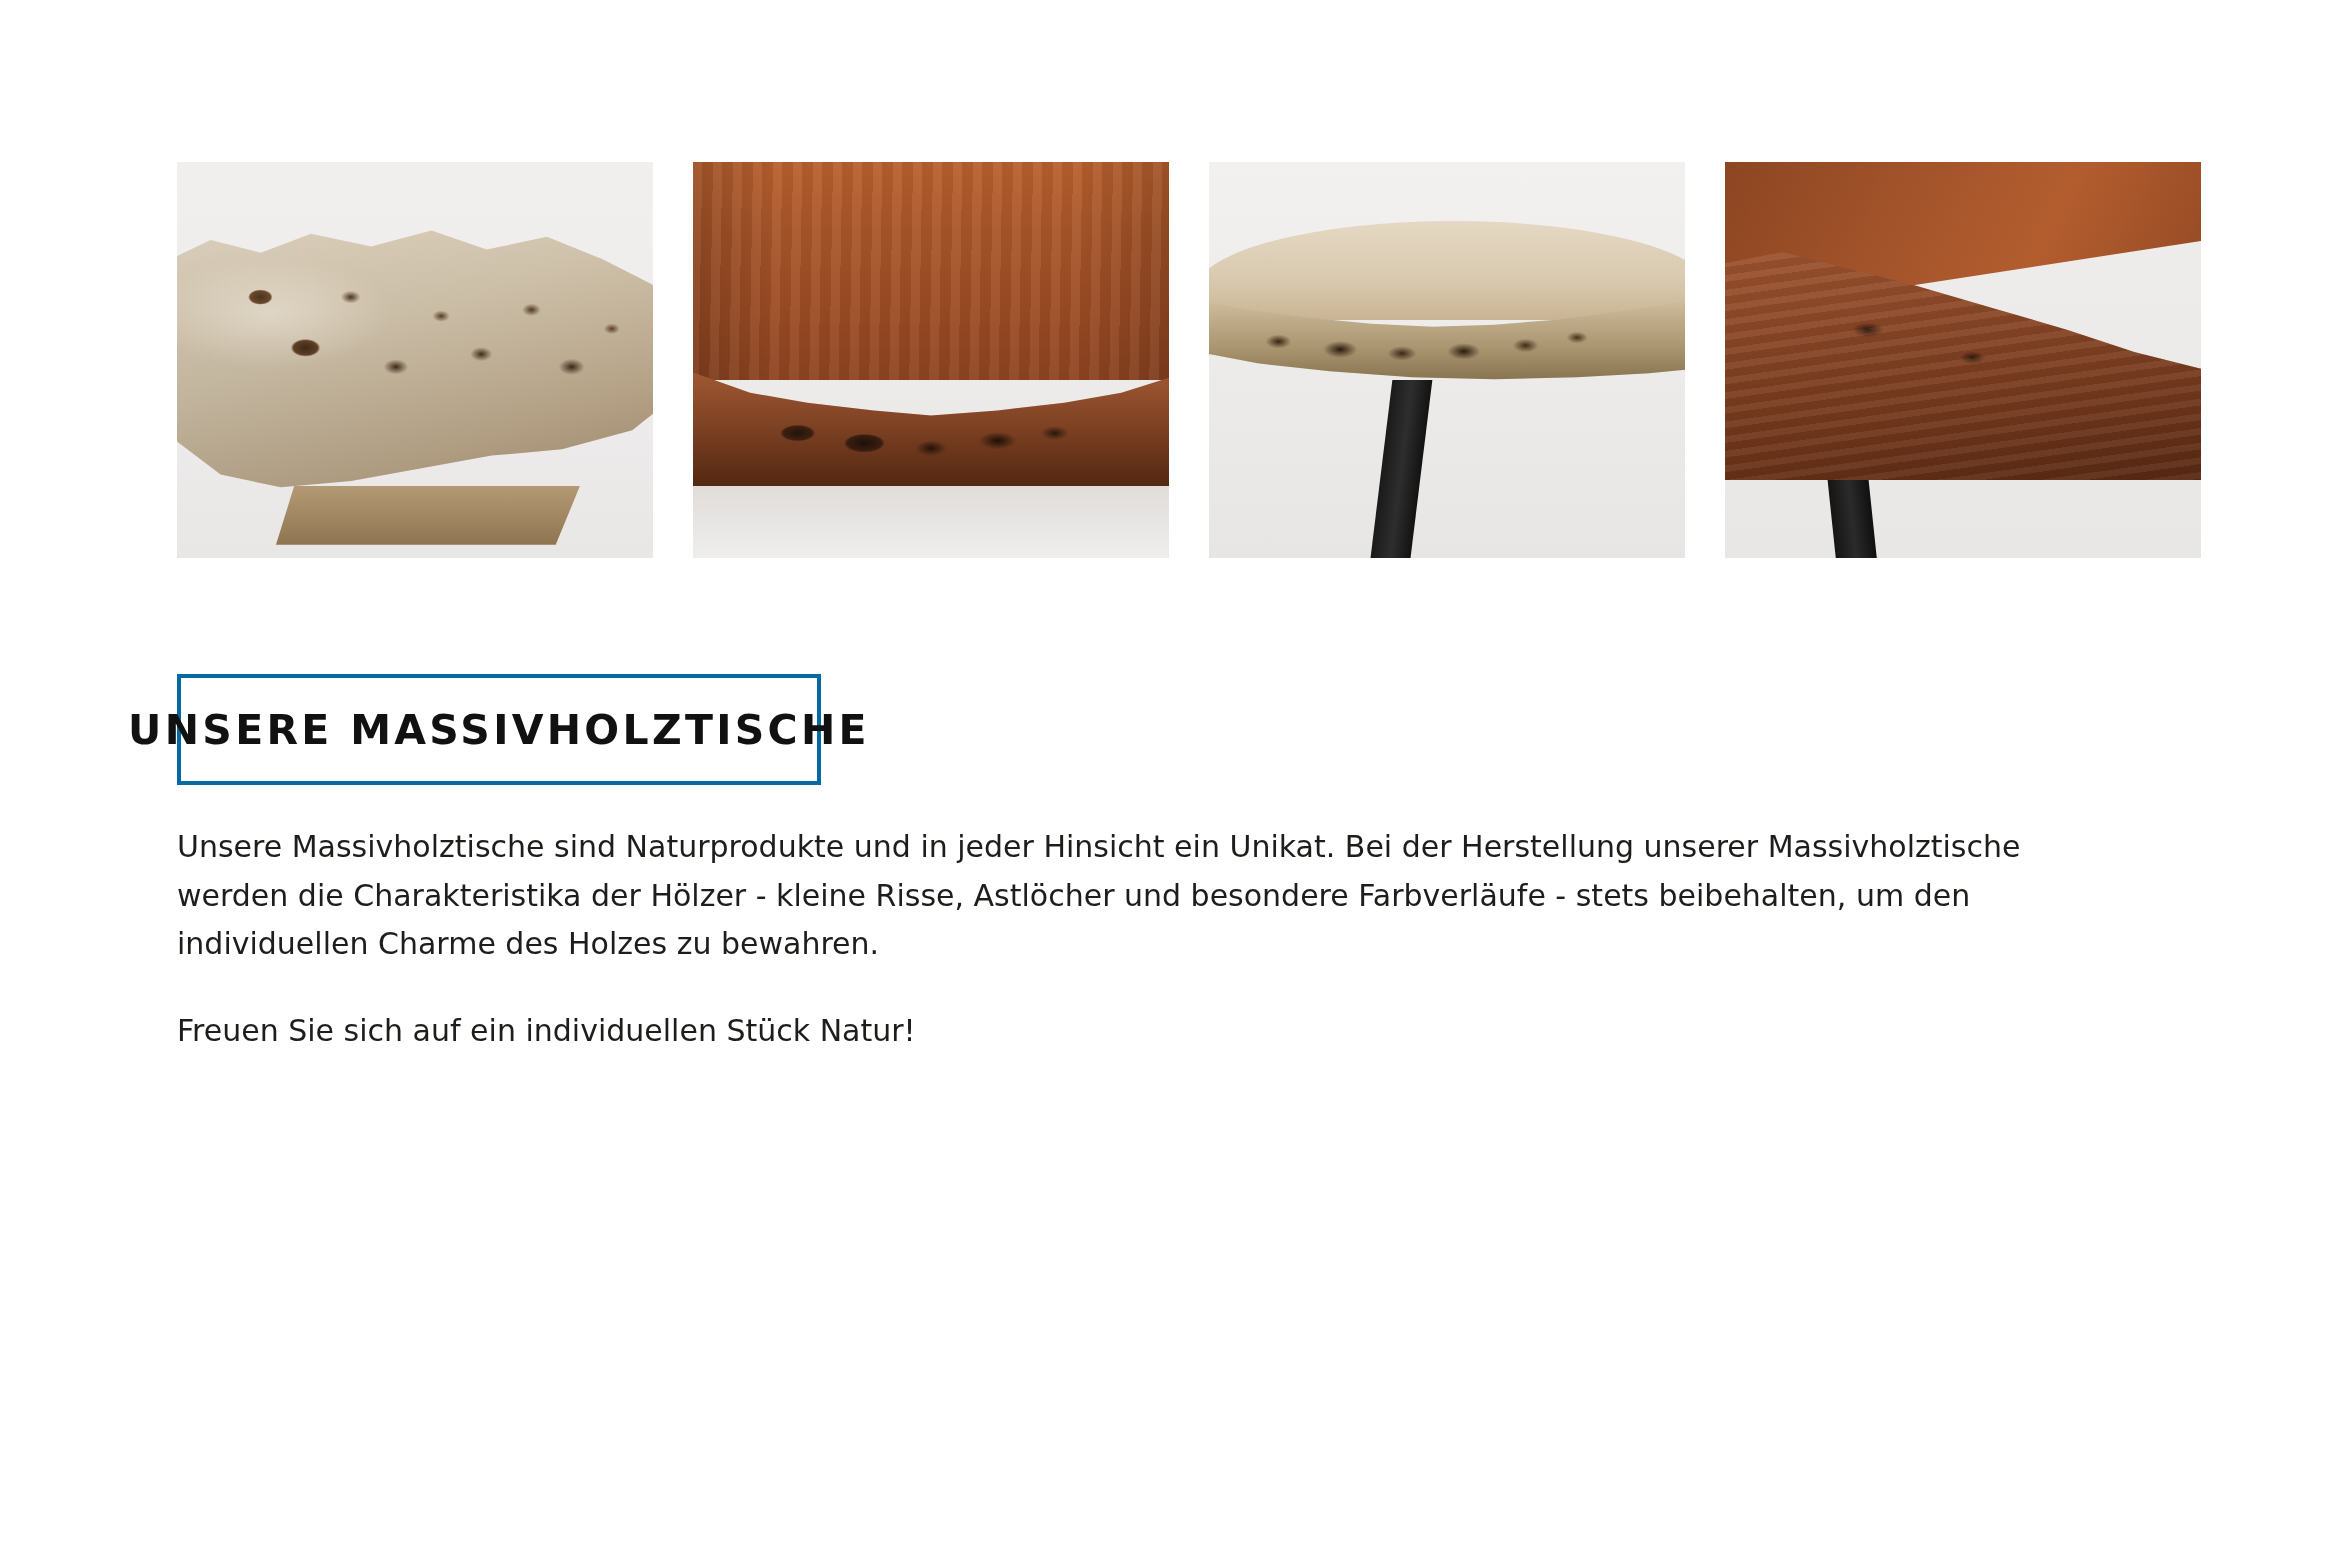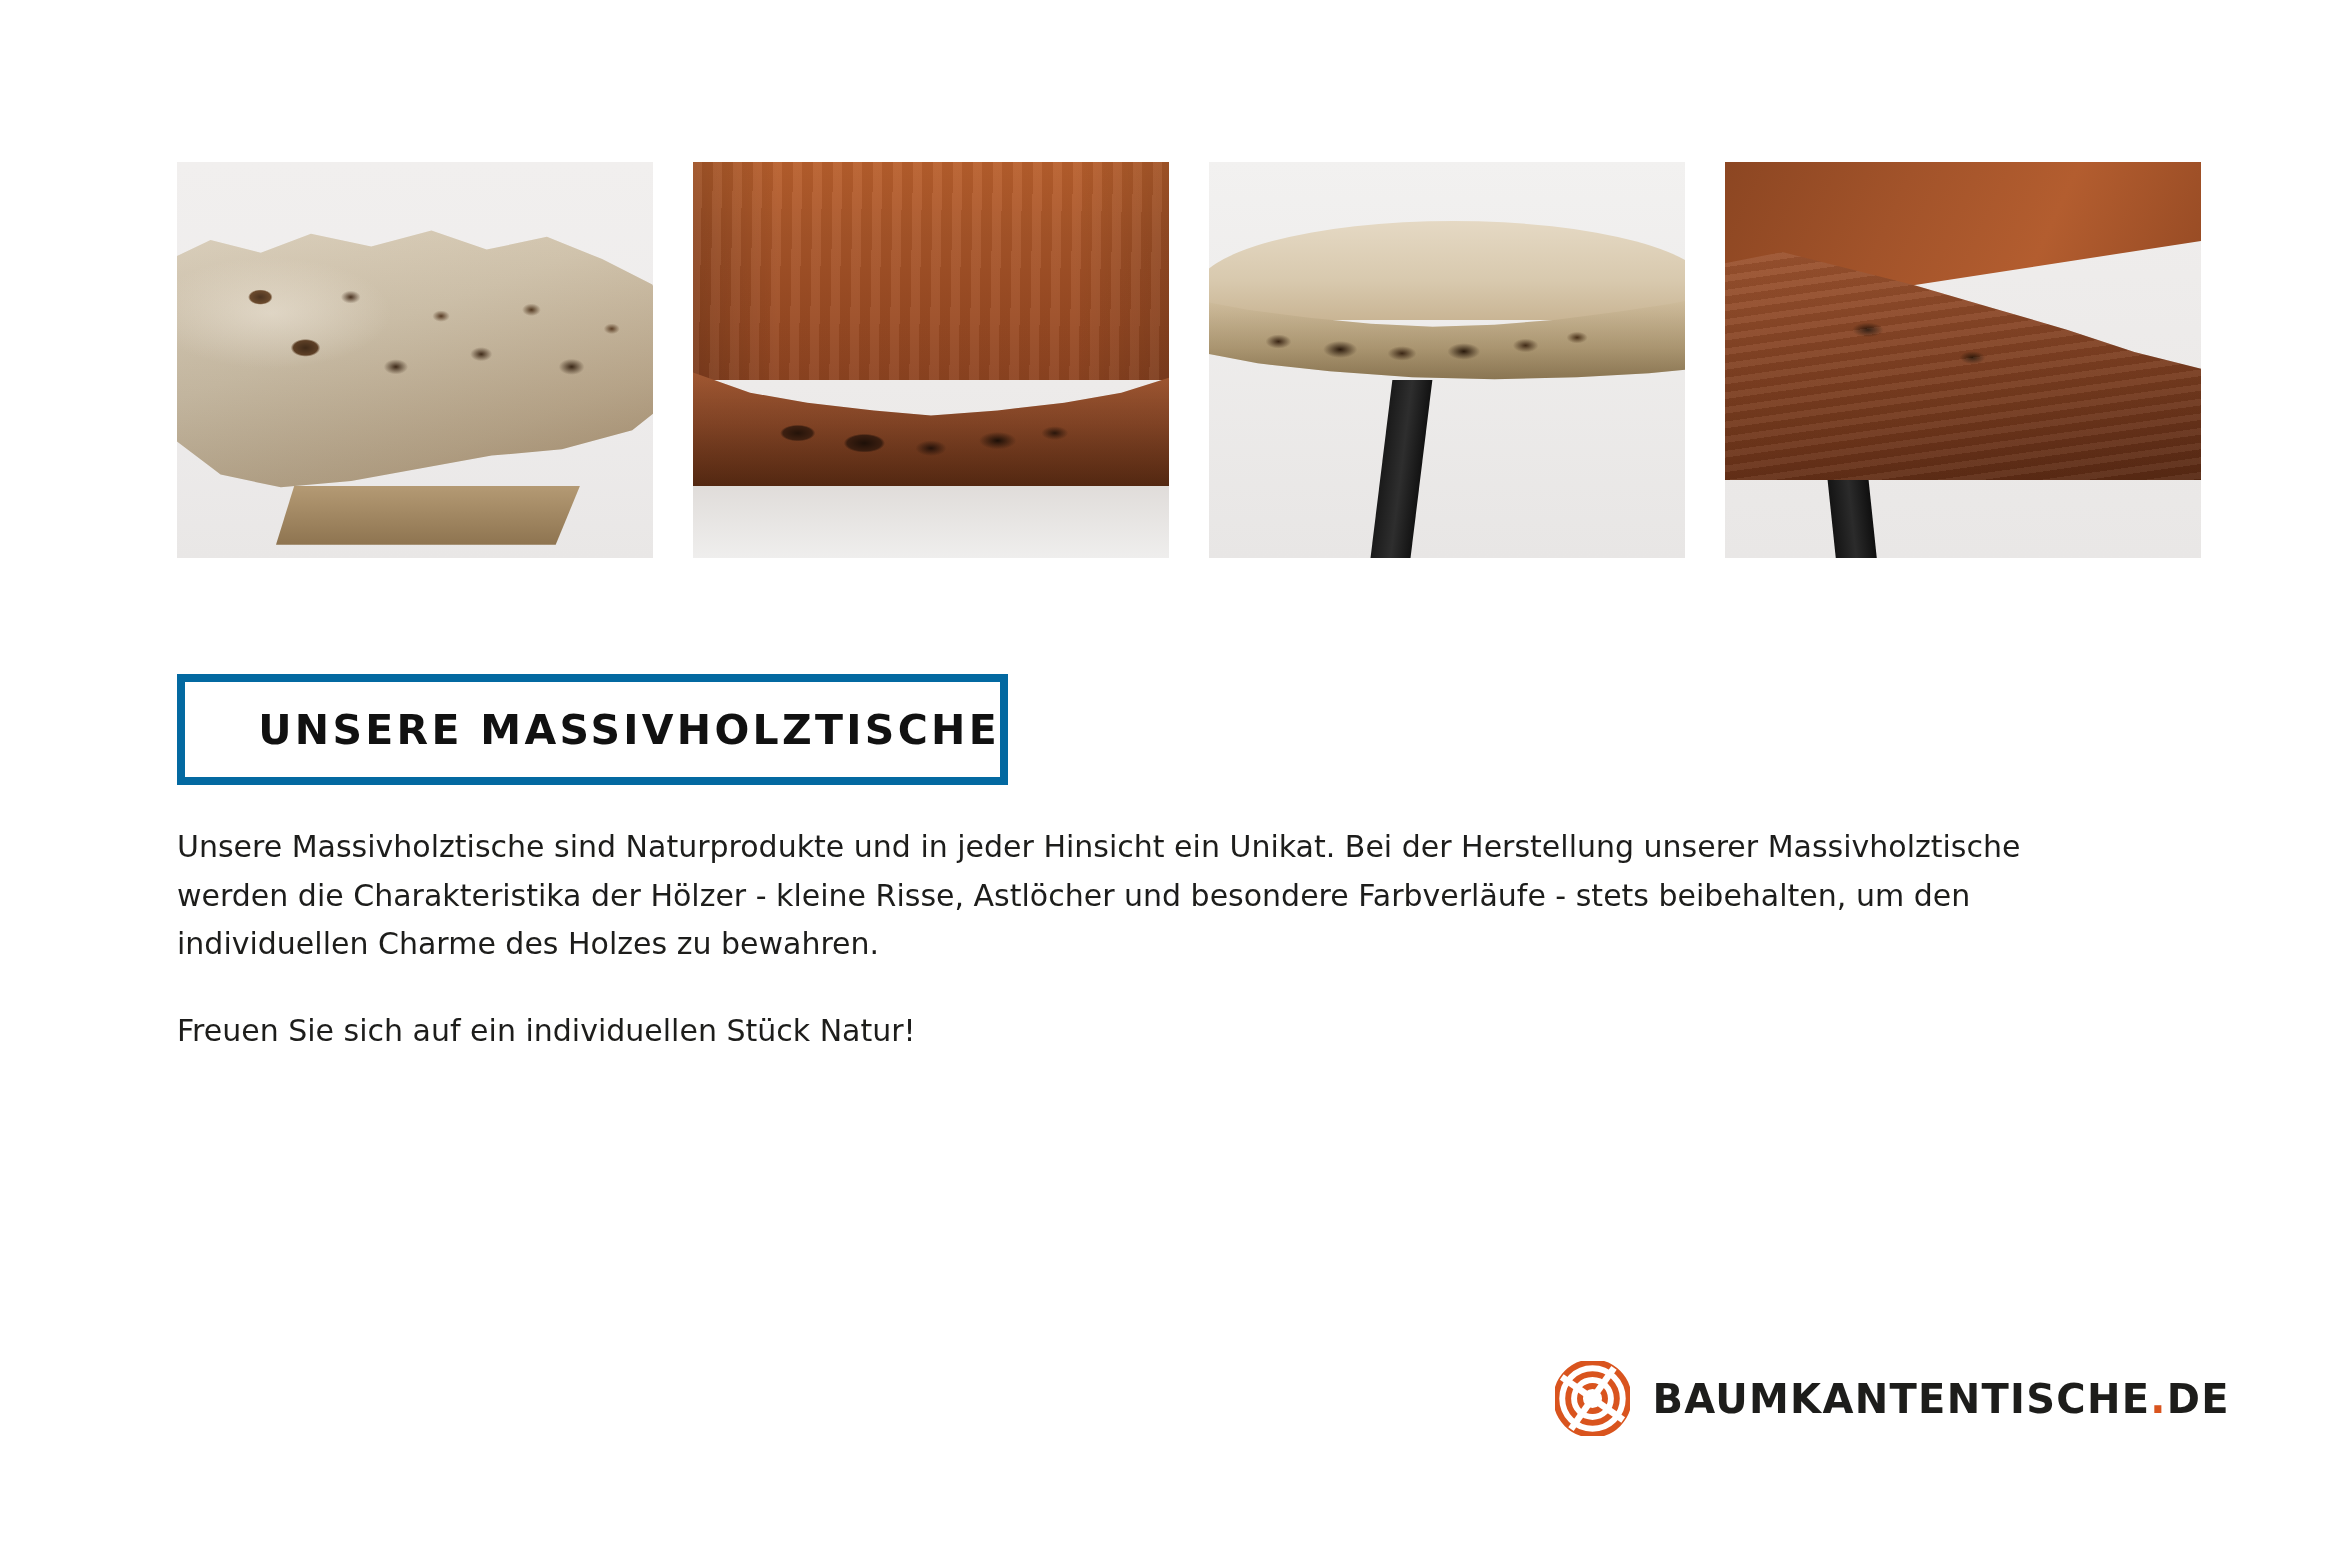--- a/index.html
+++ b/index.html
@@ -179,27 +179,27 @@
     position: absolute; left: 99px; top: 165px; width: 41px; height: 238px;
     background: linear-gradient(90deg, #141414 0%, #2b2b2b 50%, #0f0f0f 100%);
     transform: skewX(6deg);
   }
 
   
   .headline-box {
     position: absolute;
     left: 177px;
     top: 674px;
-    width: 831px;
+    width: 644px;
     height: 111px;
-    border: 8px solid #0369a1;
+    border: 4px solid #0369a1;
     box-sizing: border-box;
     display: flex;
     align-items: center;
-    justify-content: flex-end;
+    justify-content: center;
   }
   .headline-text {
     font-family: "DejaVu Sans", sans-serif;
     font-weight: bold;
     font-size: 41px;
     letter-spacing: 3.3px;
     color: #111111;
     white-space: nowrap;
   }
 
@@ -279,30 +279,15 @@
 
   <div class="headline-box">
     <span class="headline-text">UNSERE MASSIVHOLZTISCHE</span>
   </div>
 
   <div class="body-copy">
     <p>Unsere Massivholztische sind Naturprodukte und in jeder Hinsicht ein Unikat. Bei der Herstellung unserer Massivholztische werden die Charakteristika der Hölzer - kleine Risse, Astlöcher und besondere Farbverläufe - stets beibehalten, um den individuellen Charme des Holzes zu bewahren.</p>
     <p>Freuen Sie sich auf ein individuellen Stück Natur!</p>
   </div>
 
-  <div class="logo">
-    <span class="logo-mark">
-      <svg viewBox="0 0 114 114" width="75" height="75" aria-hidden="true">
-        <circle cx="57" cy="57" r="55" fill="none" stroke="#d9541e" stroke-width="9"></circle>
-        <circle cx="57" cy="57" r="37" fill="none" stroke="#d9541e" stroke-width="9"></circle>
-        <circle cx="57" cy="57" r="19" fill="none" stroke="#d9541e" stroke-width="9"></circle>
-        <circle cx="57" cy="57" r="5" fill="#d9541e"></circle>
-        <rect x="52" y="0" width="10" height="114" fill="#ffffff" transform="rotate(35 57 57)"></rect>
-        <rect x="52" y="0" width="10" height="114" fill="#ffffff" transform="rotate(125 57 57)"></rect>
-      </svg>
-    </span>
-    <span class="logo-text">
-      <span>BAUMKANTENTISCHE</span><span class="dot">.</span><span class="tld">DE</span>
-    </span>
-  </div>
 
 </div>
 
 
 </body></html>

